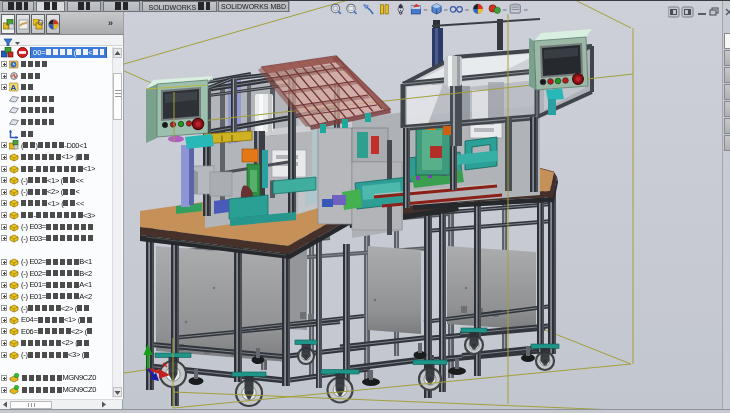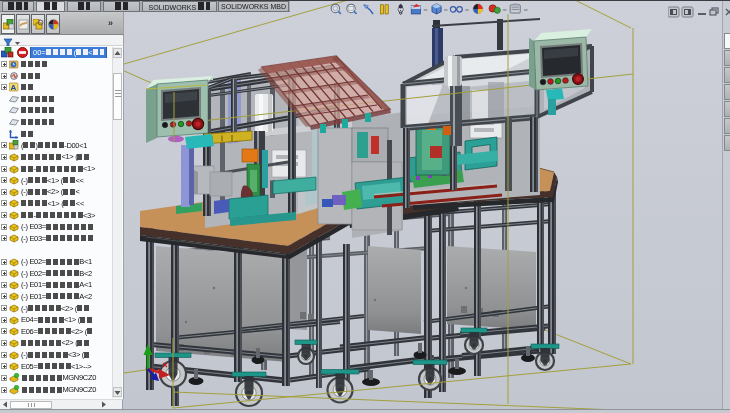--- a/index.html
+++ b/index.html
@@ -756,32 +756,20 @@
         <path d="M1 4 L5 2 L9 4 L9 7 L5 9 L1 7 Z" fill="#ecc520" stroke="#8a6a00" stroke-width="0.7"></path>
         <path d="M1 4 L5 6 L9 4 M5 6 L5 9" stroke="#8a6a00" stroke-width="0.6" fill="none"></path>
       </svg>
       <span class="lbl">
         <span>(-) </span>
         <b class="cj" style="width:40.4px"></b>
         <span>&lt;3&gt; (</span>
         <b class="cj" style="width:5.4px"></b>
       </span>
     </div>
-<div class="trow" style="top:314.5px">
-      <i class="pl"></i>
-      <svg width="10" height="10">
-        <path d="M1 4 L5 2 L9 4 L9 7 L5 9 L1 7 Z" fill="#ecc520" stroke="#8a6a00" stroke-width="0.7"></path>
-        <path d="M1 4 L5 6 L9 4 M5 6 L5 9" stroke="#8a6a00" stroke-width="0.6" fill="none"></path>
-      </svg>
-      <span class="lbl">
-        <span>E05=</span>
-        <b class="cj" style="width:33.4px"></b>
-        <span>&lt;1&gt;--&gt;</span>
-      </span>
-    </div>
 <div class="trow" style="top:326.1px">
       <i class="pl"></i>
       <svg width="11" height="10">
         <path d="M1 5 L5 3 L9 5 L9 7 L5 9 L1 7 Z" fill="#e0b81c" stroke="#806000" stroke-width="0.6"></path>
         <circle cx="7.5" cy="2.5" r="2.2" fill="#30c030" stroke="#107010" stroke-width="0.5"></circle>
       </svg>
       <span class="lbl">
         <b class="cj" style="width:40.4px"></b>
         <span>MGN9CZ0</span>
       </span>

